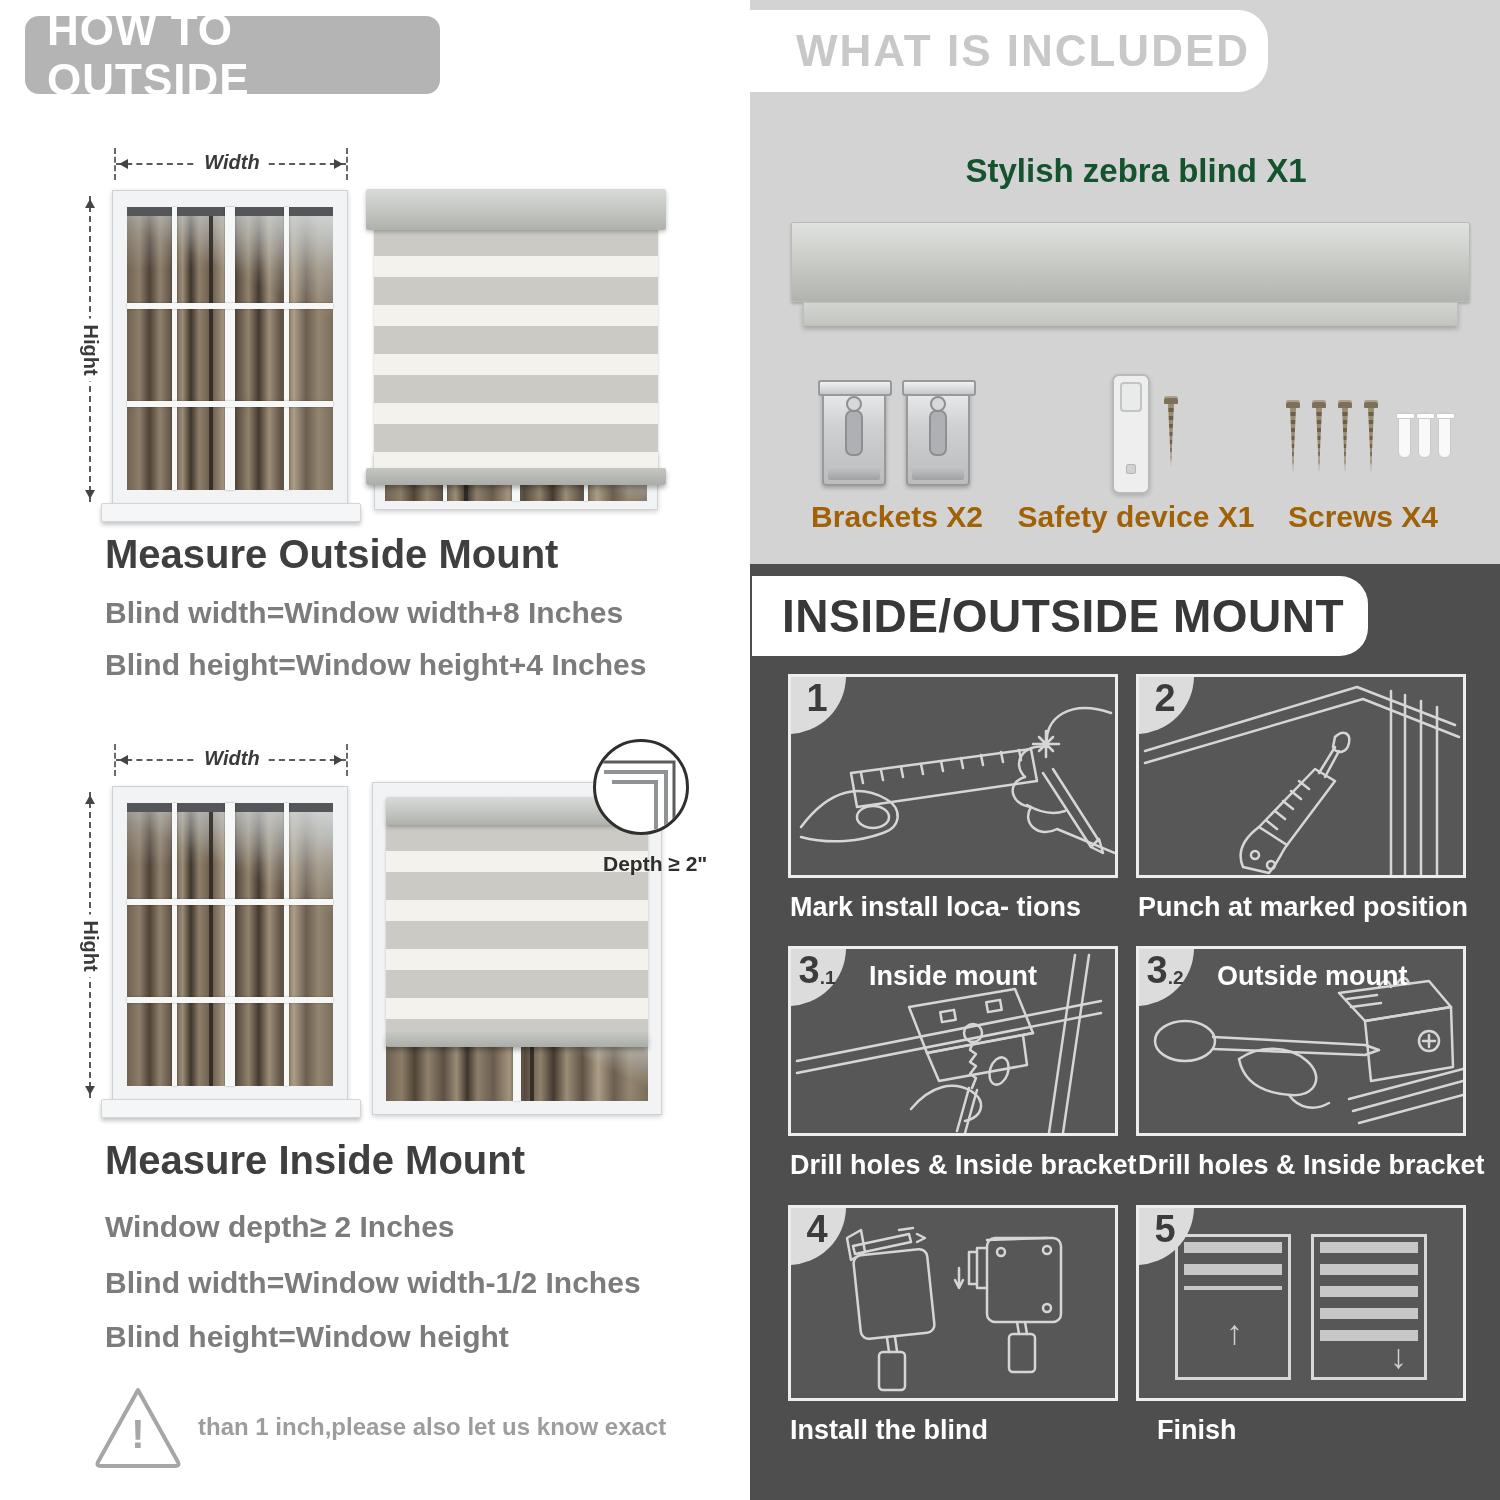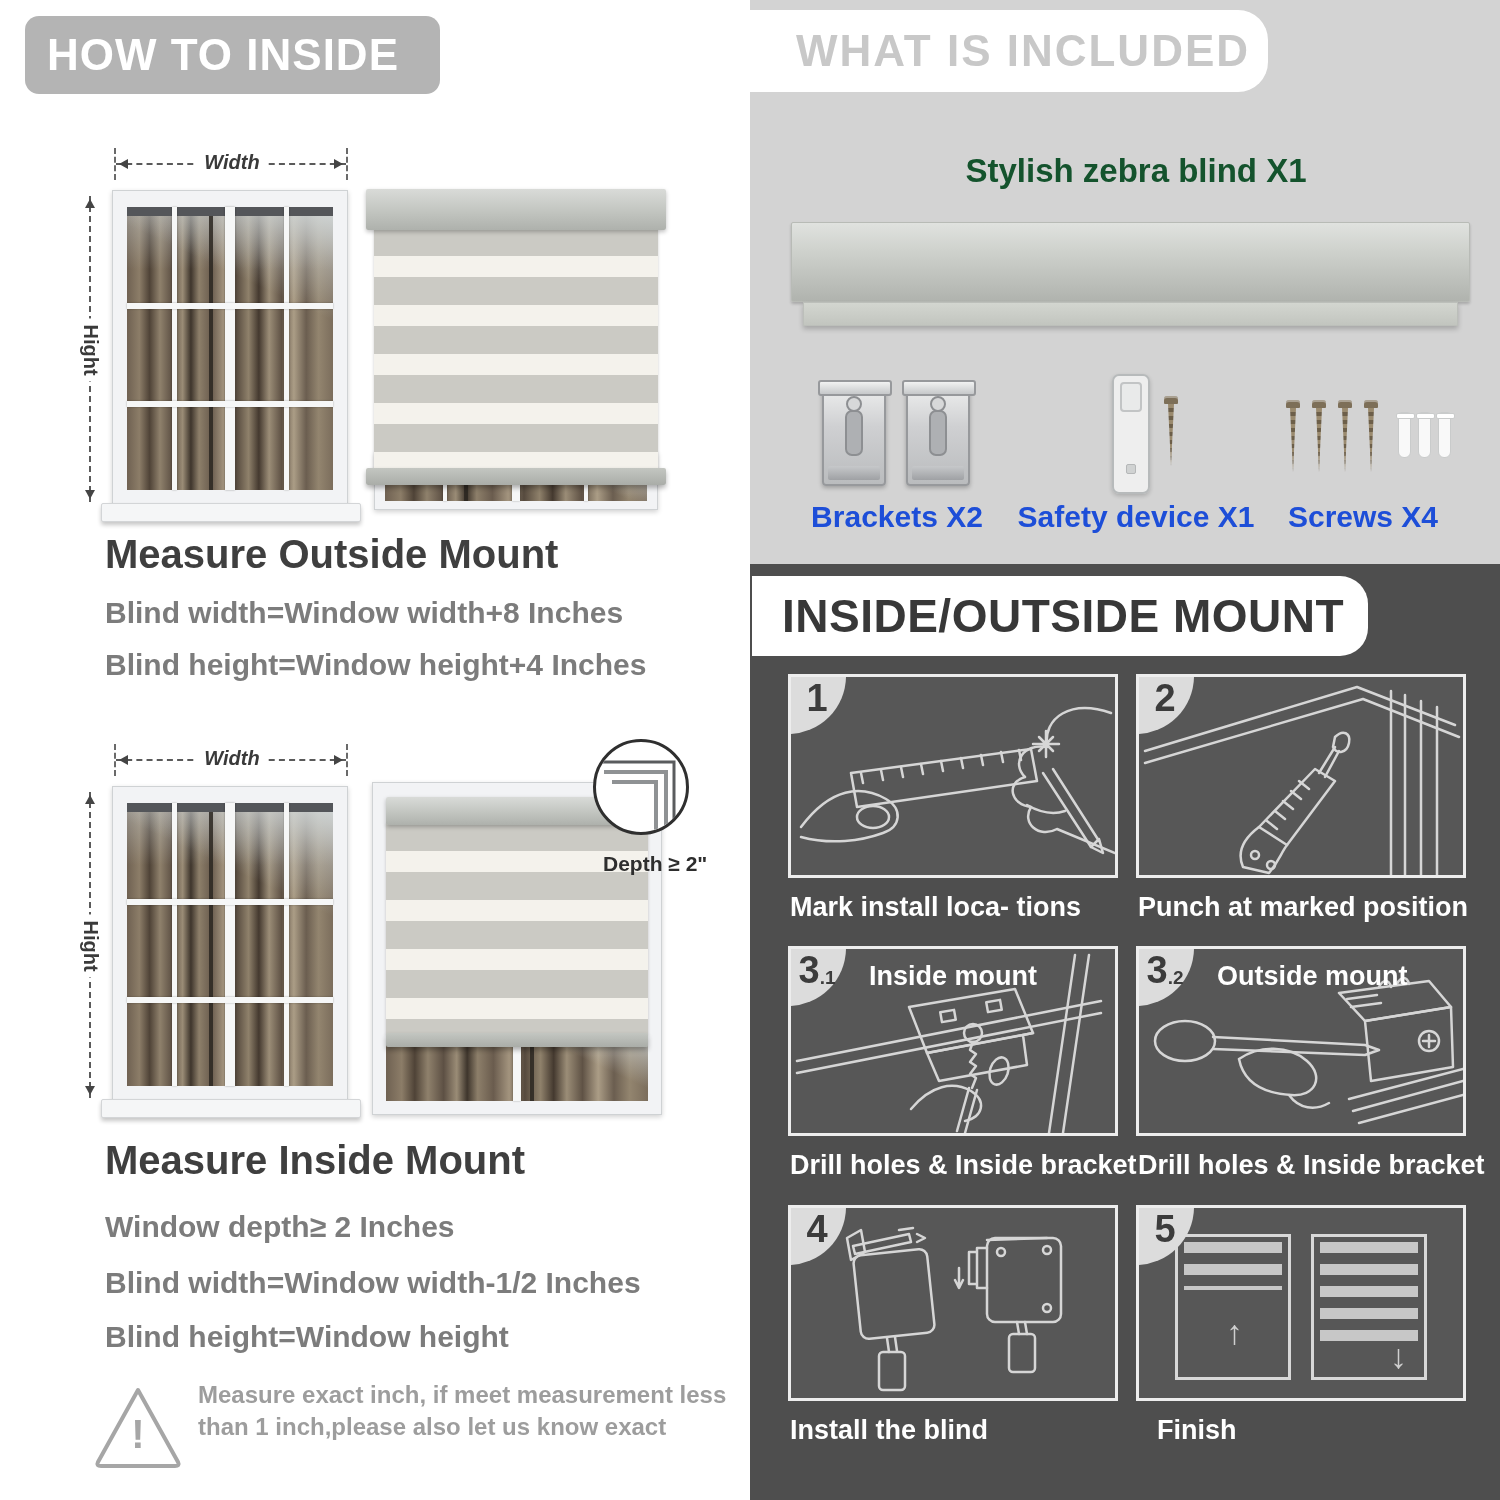--- a/index.html
+++ b/index.html
@@ -80,21 +80,21 @@
   .hdr-included span{font-size:44px;font-weight:800;color:#c8c8c8;letter-spacing:2px;}
   .included-title{font-size:33px;font-weight:700;color:#14532d;white-space:nowrap;transform:translateX(-50%);}
   .head-rail{
     background:linear-gradient(180deg,#e0e2df 0%,#cfd2cd 35%,#bcbfba 75%,#b0b3ae 100%);
     border-radius:2px;box-shadow:0 2px 3px rgba(0,0,0,.2);border:1px solid #b8bbb6;box-sizing:border-box;
   }
   .head-rail-strip{
     background:linear-gradient(180deg,#d3d6d0,#c2c5bf);box-shadow:0 3px 5px rgba(0,0,0,.22);
     border:1px solid #bcbfba;box-sizing:border-box;
   }
-  .item-label{font-size:30px;font-weight:700;color:#1d4ed8;white-space:nowrap;transform:translateX(-50%);}
+  .item-label{font-size:30px;font-weight:700;color:#a16207;white-space:nowrap;transform:translateX(-50%);}
 
   .bracket{
     width:64px;height:100px;box-sizing:border-box;position:absolute;
     background:linear-gradient(180deg,#eceded 0%,#cfd0d2 40%,#babcbe 100%);
     border:2px solid #97999c;border-radius:4px;box-shadow:0 2px 4px rgba(0,0,0,.25);
   }
   .bracket:before{ 
     content:"";position:absolute;left:-6px;top:-8px;width:70px;height:12px;
     background:linear-gradient(180deg,#f1f2f2,#c6c8ca);border:2px solid #97999c;border-radius:3px;
   }
@@ -161,21 +161,21 @@
   .mini-blind{position:absolute;border:3px solid #d8d8d8;box-sizing:border-box;background:#575757;}
   .mini-stripes{position:absolute;left:6px;right:6px;background:repeating-linear-gradient(180deg,#c7c7c7 0px,#c7c7c7 11px,rgba(0,0,0,0) 11px,rgba(0,0,0,0) 22px);}
   .mini-arrow{position:absolute;font-size:34px;color:#cfcfcf;font-weight:700;}
 </style>
 </head>
 <body>
 
 <div class="canvas">
 
   <div class="abs hdr-left">
-    <span>HOW TO INSIDE</span>
+    <span>HOW TO OUTSIDE</span>
   </div>
 
   <div class="abs meas-tick" style="left:114px;top:148px;height:32px;"></div>
   <div class="abs meas-tick" style="left:346px;top:148px;height:32px;"></div>
   <div class="abs meas-arrow-h" style="left:116px;top:163px;width:230px;"></div>
   <div class="abs meas-label" style="left:232px;top:164px;">Width</div>
 
   <div class="abs meas-arrow-v" style="left:89px;top:196px;height:306px;"></div>
   <div class="abs vlabel" style="left:90px;top:350px;">Hight</div>
 
@@ -253,21 +253,20 @@
 
   <div class="abs sec-heading" style="left:105px;top:1138px;">Measure Inside Mount</div>
   <div class="abs sec-line" style="left:105px;top:1210px;">Window depth≥ 2 Inches</div>
   <div class="abs sec-line" style="left:105px;top:1266px;">Blind width=Window width-1/2 Inches</div>
   <div class="abs sec-line" style="left:105px;top:1320px;">Blind height=Window height</div>
 
   <svg class="abs" style="left:92px;top:1384px;" width="92" height="86" viewBox="0 0 92 86">
     <path d="M46,6 L86,78 Q88,82 83,82 L9,82 Q4,82 6,78 Z" stroke="#a6a6a6" stroke-width="4" fill="none" stroke-linejoin="round"></path>
     <text x="46" y="64" text-anchor="middle" font-size="40" font-weight="bold" fill="#a6a6a6" font-family="Liberation Sans, sans-serif">!</text>
   </svg>
-  <div class="abs warn-text" style="left:198px;top:1380px;">Measure exact inch, if meet measurement less</div>
   <div class="abs warn-text" style="left:198px;top:1412px;">than 1 inch,please also let us know exact</div>
 
   <div class="abs right-light"></div>
   <div class="abs hdr-included">
     <span>WHAT IS INCLUDED</span>
   </div>
 
   <div class="abs included-title" style="left:1136px;top:152px;">Stylish zebra blind X1</div>
 
   <div class="abs head-rail" style="left:791px;top:222px;width:679px;height:80px;"></div>

